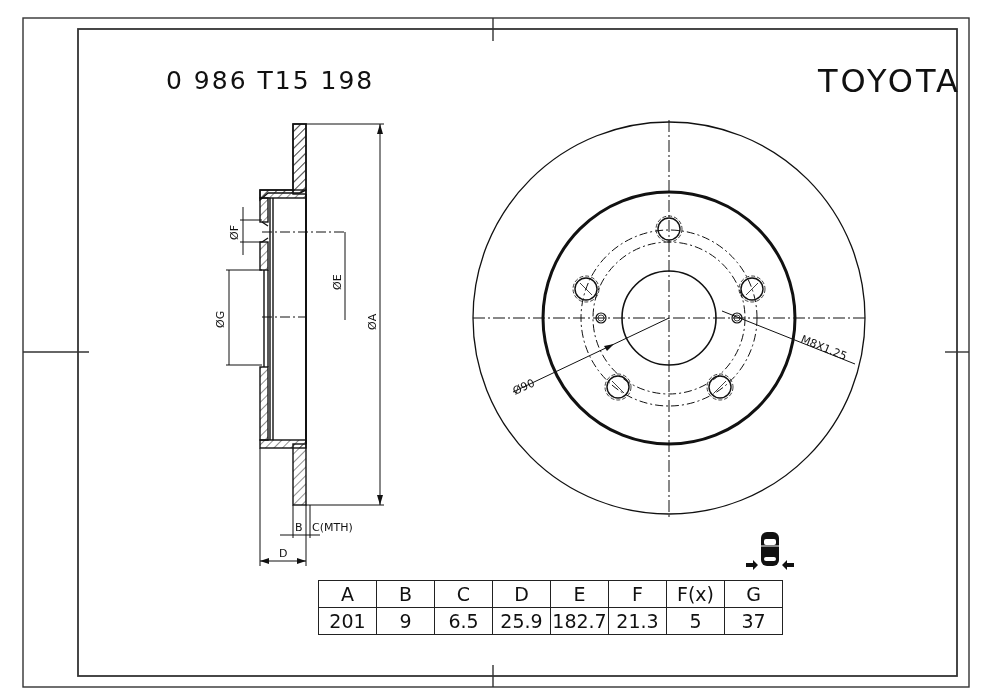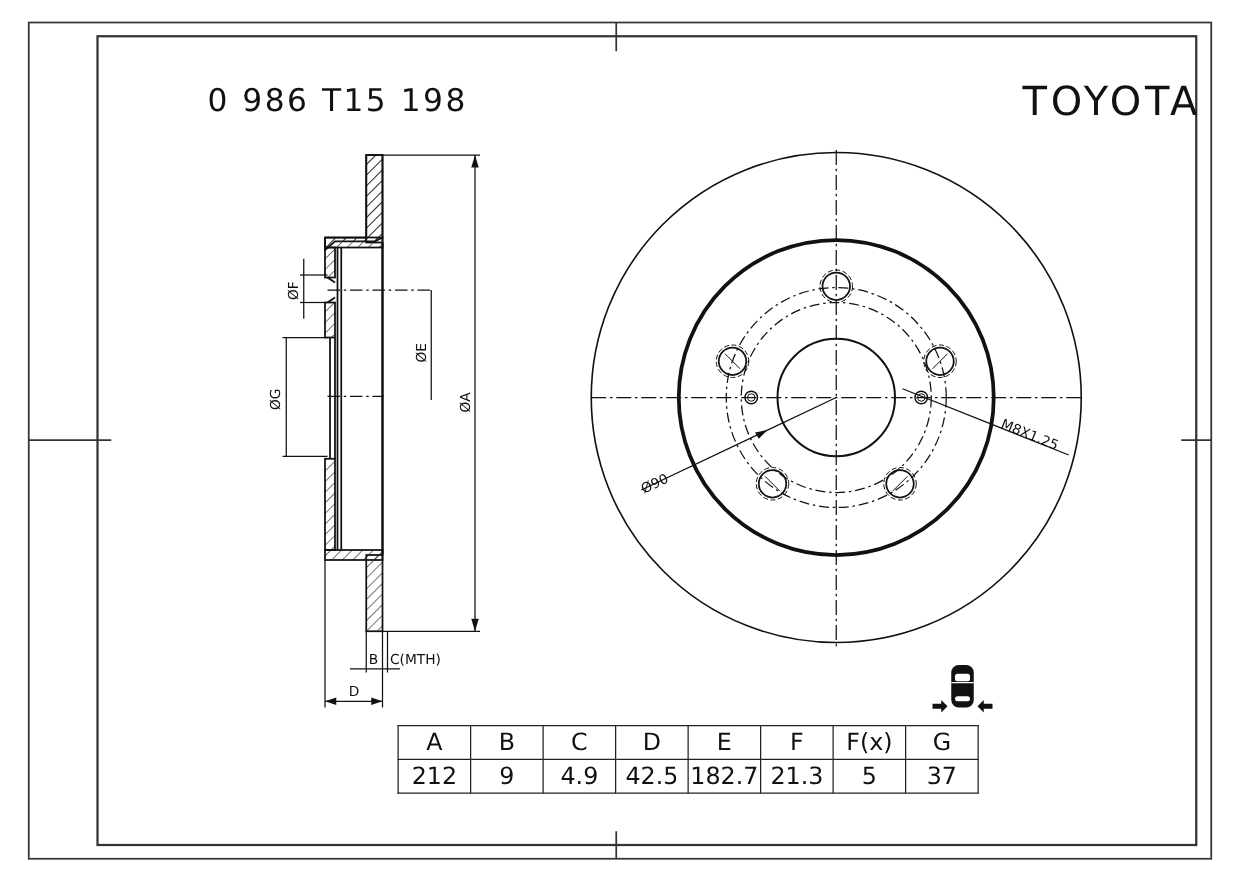--- a/index.html
+++ b/index.html
@@ -159,23 +159,23 @@
     <td>A</td>
     <td>B</td>
     <td>C</td>
     <td>D</td>
     <td>E</td>
     <td>F</td>
     <td>F(x)</td>
     <td>G</td>
   </tr>
   <tr>
-    <td>212</td>
+    <td>201</td>
     <td>9</td>
-    <td>4.9</td>
-    <td>42.5</td>
+    <td>6.5</td>
+    <td>25.9</td>
     <td>182.7</td>
     <td>21.3</td>
     <td>5</td>
     <td>37</td>
   </tr>
 </tbody>
   </table>
 
 </body></html>

